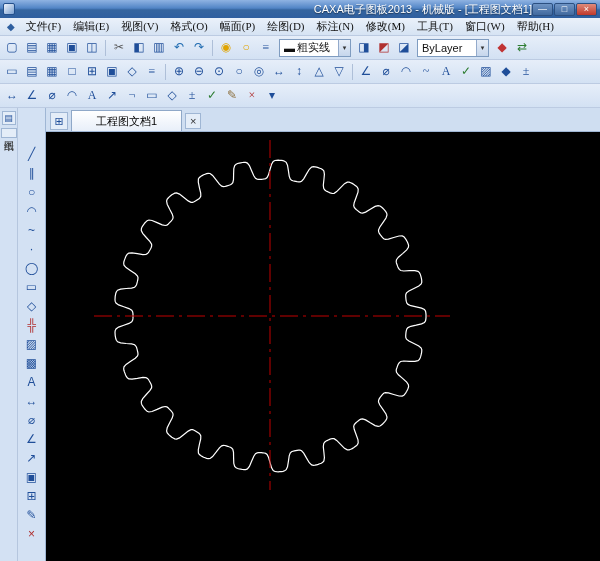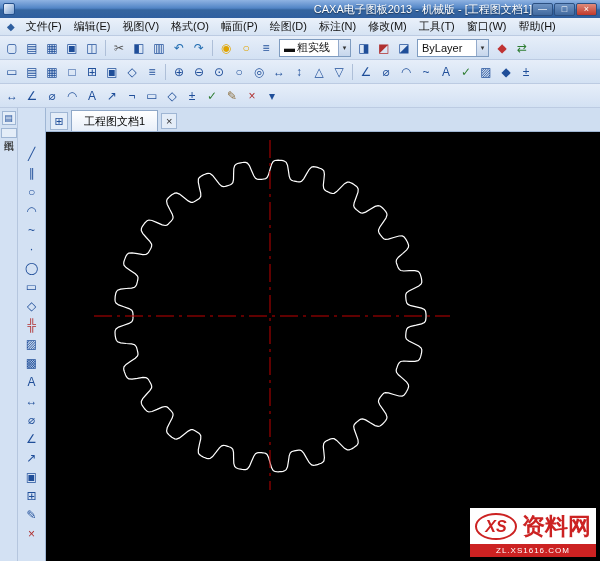--- a/index.html
+++ b/index.html
@@ -9,38 +9,38 @@
   .titlebar{height:18px;background:linear-gradient(180deg,#8fb3e2 0%,#5285c6 45%,#35659f 55%,#2f5f9f 100%);display:flex;align-items:center;padding:0 3px;color:#fff;flex:0 0 auto;}
   .app-icon{width:12px;height:12px;background:linear-gradient(135deg,#eef3fb,#7aa0d0);border:1px solid #24508c;border-radius:2px;margin-right:4px;flex:0 0 auto;}
   .window-title{flex:1;font-size:11px;text-shadow:0 1px 1px rgba(0,0,0,.45);white-space:nowrap;overflow:hidden;text-align:right;}
   .win-btns{display:flex;gap:1px;flex:0 0 auto;}
   .win-btn{width:21px;height:13px;display:flex;align-items:center;justify-content:center;font-size:9px;line-height:1;color:#fff;background:linear-gradient(#6f94c4,#41699e);border:1px solid #2c4f80;border-radius:2px;}
   .win-btn.close{background:linear-gradient(#e08a7a,#c0392b);}
   .menubar{height:18px;display:flex;align-items:center;background:linear-gradient(#eaf1fa,#d6e3f3);border-bottom:1px solid #bccbe2;padding:0 2px;flex:0 0 auto;}
   .menu-logo{color:#2f5f9f;font-size:10px;margin:0 5px;}
   .menu-item{padding:1px 6px;color:#111;white-space:nowrap;}
   .toolbar{height:24px;display:flex;align-items:center;background:linear-gradient(#e6eef9,#d3e1f3);border-bottom:1px solid #bccbe2;padding:0 2px;flex:0 0 auto;}
-  .icon-group{display:flex;align-items:flex-end;}
+  .icon-group{display:flex;align-items:flex-end;font-family:Liberation Serif, serif;}
   .tb-icon{width:20px;height:20px;display:flex;align-items:center;justify-content:center;font-size:12px;color:#1f4e99;}
   .sep{width:1px;height:16px;background:#aebfd8;margin:0 3px;}
   .dropdown{height:18px;min-width:72px;background:#fff;border:1px solid #7f9cc0;display:flex;align-items:center;gap:3px;padding:0 0 0 4px;margin:0 3px;font-size:11px;color:#111;}
   .dd-line{font-weight:bold;letter-spacing:-1px;color:#111;}
   .dd-value{flex:1;white-space:nowrap;}
   .dd-arrow{width:12px;height:16px;background:linear-gradient(#e8eef8,#c6d6ec);border-left:1px solid #93aacb;font-size:7px;display:flex;align-items:center;justify-content:center;color:#333;}
   .main-row{flex:1;display:flex;min-height:0;}
   .left-panel{width:46px;display:flex;background:#d3e1f3;border-right:1px solid #9fb6d4;flex:0 0 auto;}
   .left-strip{width:18px;border-right:1px solid #b5c6de;display:flex;flex-direction:column;align-items:center;padding-top:3px;gap:3px;}
   .strip-handle{width:14px;height:14px;font-size:9px;color:#1f4e99;display:flex;align-items:center;justify-content:center;border:1px solid #9fb6d4;background:#e4edf8;}
   .strip-label{writing-mode:vertical-rl;text-orientation:upright;font-size:10px;color:#333;border:1px solid #9fb6d4;background:#e4edf8;padding:4px 0;}
   .left-tools{flex:1;display:flex;flex-direction:column;align-items:center;padding-top:36px;}
   .lt-icon{width:20px;height:19px;display:flex;align-items:center;justify-content:center;font-size:12px;color:#1f4e99;}
   .right-col{flex:1;display:flex;flex-direction:column;min-width:0;}
   .tabbar{height:24px;background:#cfdef1;display:flex;align-items:flex-end;gap:3px;padding:2px 2px 0 4px;border-bottom:1px solid #9fb6d4;flex:0 0 auto;}
   .tab-grid-btn{width:18px;height:18px;margin-bottom:1px;display:flex;align-items:center;justify-content:center;font-size:11px;color:#1f4e99;border:1px solid #9fb6d4;background:#e4edf8;}
-  .tab{height:21px;display:flex;align-items:center;padding:0 12px;background:linear-gradient(#ffffff,#e8eff9);border:1px solid #8fa8c8;border-bottom:none;font-size:11px;color:#000;white-space:nowrap;}
+  .tab{height:21px;display:flex;align-items:center;padding:0 24px;background:linear-gradient(#ffffff,#e8eff9);border:1px solid #8fa8c8;border-bottom:none;font-size:11px;color:#000;white-space:nowrap;}
   .tab-close{width:16px;height:16px;margin-bottom:2px;display:flex;align-items:center;justify-content:center;font-size:11px;color:#333;border:1px solid #9fb6d4;background:#e4edf8;}
   .canvas{flex:1;position:relative;background:#000;min-height:0;overflow:hidden;}
   .canvas svg{position:absolute;left:0;top:0;width:100%;height:100%;}
   .watermark{position:absolute;right:4px;bottom:4px;background:#fff;padding:3px 5px 0 5px;text-align:center;}
   .wm-top{display:flex;align-items:center;gap:5px;justify-content:center;}
   .wm-logo{width:42px;height:27px;border:2px solid #cc2222;border-radius:50%;display:flex;align-items:center;justify-content:center;font-style:italic;font-weight:bold;font-size:16px;color:#cc2222;flex:0 0 auto;}
   .wm-name{font-size:23px;font-weight:bold;color:#cc2222;font-family:"Liberation Serif","DejaVu Serif",serif;white-space:nowrap;}
   .wm-domain{margin:2px -5px 0 -5px;background:#cc2222;color:#fff;font-size:8px;letter-spacing:1px;padding:2px 0;white-space:nowrap;}
 </style>
 </head>
@@ -212,24 +212,17 @@
         <span class="tab-close">×</span>
       </div>
 
       <div class="canvas">
         <svg id="canvas-svg" viewBox="0 0 554 429" preserveAspectRatio="none">
             <polyline points="380.0,184.0 380.0,185.6 379.8,187.3 379.5,188.9 378.4,190.5 375.6,191.9 370.2,193.2 364.8,194.3 362.0,195.6 360.9,196.9 360.4,198.3 360.1,199.7 359.9,201.2 359.8,202.6 359.7,204.0 359.8,205.5 360.5,207.1 362.9,209.0 367.9,211.5 372.8,214.0 375.2,216.1 375.8,217.9 375.7,219.6 375.5,221.2 375.1,222.8 374.7,224.4 374.1,225.9 373.4,227.4 372.0,228.7 368.9,229.4 363.3,229.3 357.8,229.0 354.7,229.5 353.3,230.6 352.5,231.8 351.9,233.1 351.4,234.4 350.9,235.8 350.4,237.1 350.2,238.6 350.5,240.3 352.4,242.8 356.6,246.4 360.7,250.1 362.4,252.7 362.6,254.6 362.1,256.2 361.5,257.7 360.7,259.2 359.9,260.6 359.0,261.9 357.9,263.2 356.2,264.1 353.0,264.0 347.7,262.5 342.4,260.9 339.3,260.6 337.7,261.3 336.6,262.3 335.7,263.4 334.8,264.5 334.0,265.7 333.2,266.9 332.6,268.3 332.5,270.0 333.7,272.8 336.9,277.4 340.0,282.0 341.0,285.0 340.7,286.9 339.8,288.3 338.8,289.6 337.7,290.8 336.6,292.0 335.4,293.0 334.0,294.0 332.1,294.4 329.1,293.6 324.3,290.8 319.6,287.9 316.6,286.9 314.9,287.1 313.6,287.8 312.4,288.7 311.3,289.6 310.2,290.5 309.2,291.5 308.3,292.6 307.7,294.3 308.2,297.3 310.1,302.5 312.0,307.8 312.2,310.9 311.4,312.6 310.3,313.8 308.9,314.8 307.6,315.7 306.2,316.6 304.7,317.3 303.2,317.9 301.3,317.8 298.5,316.3 294.6,312.4 290.7,308.4 288.1,306.7 286.4,306.5 285.0,306.8 283.6,307.4 282.3,308.0 281.0,308.6 279.8,309.3 278.6,310.2 277.7,311.6 277.3,314.7 277.9,320.2 278.4,325.7 277.9,328.9 276.7,330.3 275.3,331.2 273.7,331.8 272.2,332.4 270.6,332.8 269.0,333.2 267.4,333.4 265.6,332.9 263.3,330.7 260.4,325.9 257.7,321.1 255.6,318.8 254.0,318.2 252.5,318.1 251.1,318.3 249.7,318.6 248.3,318.9 246.9,319.2 245.5,319.8 244.2,321.0 243.2,323.9 242.4,329.3 241.5,334.8 240.2,337.7 238.6,338.8 237.0,339.3 235.4,339.6 233.8,339.7 232.2,339.8 230.5,339.7 228.9,339.5 227.2,338.5 225.6,335.8 224.0,330.5 222.5,325.2 221.1,322.4 219.7,321.4 218.3,321.0 216.8,320.8 215.4,320.7 214.0,320.7 212.5,320.7 211.1,320.9 209.5,321.7 207.8,324.2 205.6,329.3 203.4,334.4 201.4,336.9 199.7,337.6 198.0,337.7 196.4,337.5 194.8,337.2 193.2,336.9 191.6,336.5 190.1,335.8 188.7,334.5 187.8,331.4 187.6,325.9 187.5,320.4 186.8,317.3 185.6,316.0 184.4,315.3 183.0,314.8 181.7,314.3 180.3,313.9 178.9,313.5 177.4,313.3 175.7,313.8 173.4,315.8 170.1,320.2 166.6,324.6 164.1,326.5 162.2,326.7 160.6,326.4 159.1,325.8 157.6,325.2 156.1,324.4 154.7,323.6 153.4,322.6 152.4,321.0 152.3,317.8 153.4,312.4 154.7,307.0 154.8,303.9 154.0,302.3 153.0,301.3 151.8,300.5 150.6,299.7 149.4,298.9 148.1,298.2 146.7,297.7 145.0,297.7 142.2,299.1 137.9,302.5 133.5,305.9 130.6,307.1 128.7,306.9 127.2,306.1 125.8,305.2 124.6,304.2 123.3,303.1 122.2,302.0 121.1,300.7 120.6,298.9 121.2,295.8 123.7,290.8 126.3,285.9 127.1,282.9 126.8,281.2 126.0,280.0 125.1,278.8 124.1,277.8 123.1,276.8 122.1,275.8 120.9,274.9 119.2,274.5 116.2,275.1 111.1,277.4 106.0,279.5 102.9,280.0 101.1,279.3 99.9,278.2 98.8,277.0 97.8,275.7 96.9,274.4 96.0,273.0 95.4,271.4 95.3,269.5 96.7,266.7 100.3,262.5 104.0,258.4 105.6,255.7 105.7,254.0 105.2,252.6 104.6,251.3 103.9,250.0 103.2,248.8 102.5,247.5 101.5,246.4 100.0,245.6 96.9,245.4 91.4,246.4 86.0,247.2 82.8,246.9 81.3,245.8 80.3,244.4 79.6,242.9 79.0,241.4 78.4,239.9 77.9,238.3 77.7,236.7 78.0,234.8 80.1,232.4 84.7,229.3 89.3,226.2 91.5,224.0 92.0,222.4 91.9,220.9 91.6,219.5 91.3,218.1 90.9,216.7 90.5,215.3 89.8,214.0 88.6,212.8 85.6,211.9 80.1,211.5 74.6,210.9 71.6,209.8 70.4,208.3 69.8,206.8 69.5,205.2 69.2,203.6 69.1,201.9 69.0,200.3 69.2,198.6 70.0,196.9 72.6,195.1 77.8,193.2 83.0,191.4 85.7,189.8 86.6,188.3 86.9,186.9 87.0,185.4 87.0,184.0 87.0,182.6 86.9,181.1 86.6,179.7 85.7,178.2 83.0,176.6 77.8,174.8 72.6,172.9 70.0,171.1 69.2,169.4 69.0,167.7 69.1,166.1 69.2,164.4 69.5,162.8 69.8,161.2 70.4,159.7 71.6,158.2 74.6,157.1 80.1,156.5 85.6,156.1 88.6,155.2 89.8,154.0 90.5,152.7 90.9,151.3 91.3,149.9 91.6,148.5 91.9,147.1 92.0,145.6 91.5,144.0 89.3,141.8 84.7,138.7 80.1,135.6 78.0,133.2 77.7,131.3 77.9,129.7 78.4,128.1 79.0,126.6 79.6,125.1 80.3,123.6 81.3,122.2 82.8,121.1 86.0,120.8 91.4,121.6 96.9,122.6 100.0,122.4 101.5,121.6 102.5,120.5 103.2,119.2 103.9,118.0 104.6,116.7 105.2,115.4 105.7,114.0 105.6,112.3 104.0,109.6 100.3,105.5 96.7,101.3 95.3,98.5 95.4,96.6 96.0,95.0 96.9,93.6 97.8,92.3 98.8,91.0 99.9,89.8 101.1,88.7 102.9,88.0 106.0,88.5 111.1,90.6 116.2,92.9 119.2,93.5 120.9,93.1 122.1,92.2 123.1,91.2 124.1,90.2 125.1,89.2 126.0,88.0 126.8,86.8 127.1,85.1 126.3,82.1 123.7,77.2 121.2,72.2 120.6,69.1 121.1,67.3 122.2,66.0 123.3,64.9 124.6,63.8 125.8,62.8 127.2,61.9 128.7,61.1 130.6,60.9 133.5,62.1 137.9,65.5 142.2,68.9 145.0,70.3 146.7,70.3 148.1,69.8 149.4,69.1 150.6,68.3 151.8,67.5 153.0,66.7 154.0,65.7 154.8,64.1 154.7,61.0 153.4,55.6 152.3,50.2 152.4,47.0 153.4,45.4 154.7,44.4 156.1,43.6 157.6,42.8 159.1,42.2 160.6,41.6 162.2,41.3 164.1,41.5 166.6,43.4 170.1,47.8 173.4,52.2 175.7,54.2 177.4,54.7 178.9,54.5 180.3,54.1 181.7,53.7 183.0,53.2 184.4,52.7 185.6,52.0 186.8,50.7 187.5,47.6 187.6,42.1 187.8,36.6 188.7,33.5 190.1,32.2 191.6,31.5 193.2,31.1 194.8,30.8 196.4,30.5 198.0,30.3 199.7,30.4 201.4,31.1 203.4,33.6 205.6,38.7 207.8,43.8 209.5,46.3 211.1,47.1 212.5,47.3 214.0,47.3 215.4,47.3 216.8,47.2 218.3,47.0 219.7,46.6 221.1,45.6 222.5,42.8 224.0,37.5 225.6,32.2 227.2,29.5 228.9,28.5 230.5,28.3 232.2,28.2 233.8,28.3 235.4,28.4 237.0,28.7 238.6,29.2 240.2,30.3 241.5,33.2 242.4,38.7 243.2,44.1 244.2,47.0 245.5,48.2 246.9,48.8 248.3,49.1 249.7,49.4 251.1,49.7 252.5,49.9 254.0,49.8 255.6,49.2 257.7,46.9 260.4,42.1 263.3,37.3 265.6,35.1 267.4,34.6 269.0,34.8 270.6,35.2 272.2,35.6 273.7,36.2 275.3,36.8 276.7,37.7 277.9,39.1 278.4,42.3 277.9,47.8 277.3,53.3 277.7,56.4 278.6,57.8 279.8,58.7 281.0,59.4 282.3,60.0 283.6,60.6 285.0,61.2 286.4,61.5 288.1,61.3 290.7,59.6 294.6,55.6 298.5,51.7 301.3,50.2 303.2,50.1 304.7,50.7 306.2,51.4 307.6,52.3 308.9,53.2 310.3,54.2 311.4,55.4 312.2,57.1 312.0,60.2 310.1,65.5 308.2,70.7 307.7,73.7 308.3,75.4 309.2,76.5 310.2,77.5 311.3,78.4 312.4,79.3 313.6,80.2 314.9,80.9 316.6,81.1 319.6,80.1 324.3,77.2 329.1,74.4 332.1,73.6 334.0,74.0 335.4,75.0 336.6,76.0 337.7,77.2 338.8,78.4 339.8,79.7 340.7,81.1 341.0,83.0 340.0,86.0 336.9,90.6 333.7,95.2 332.5,98.0 332.6,99.7 333.2,101.1 334.0,102.3 334.8,103.5 335.7,104.6 336.6,105.7 337.7,106.7 339.3,107.4 342.4,107.1 347.7,105.5 353.0,104.0 356.2,103.9 357.9,104.8 359.0,106.1 359.9,107.4 360.7,108.8 361.5,110.3 362.1,111.8 362.6,113.4 362.4,115.3 360.7,117.9 356.6,121.6 352.4,125.2 350.5,127.7 350.2,129.4 350.4,130.9 350.9,132.2 351.4,133.6 351.9,134.9 352.5,136.2 353.3,137.4 354.7,138.5 357.8,139.0 363.3,138.7 368.9,138.6 372.0,139.3 373.4,140.6 374.1,142.1 374.7,143.6 375.1,145.2 375.5,146.8 375.7,148.4 375.8,150.1 375.2,151.9 372.8,154.0 367.9,156.5 362.9,159.0 360.5,160.9 359.8,162.5 359.7,164.0 359.8,165.4 359.9,166.8 360.1,168.3 360.4,169.7 360.9,171.1 362.0,172.4 364.8,173.7 370.2,174.8 375.6,176.1 378.4,177.5 379.5,179.1 379.8,180.7 380.0,182.4 380.0,184.0" fill="none" stroke="#ffffff" stroke-width="1.2"></polyline>
             <line x1="48" y1="184" x2="404" y2="184" stroke="#c00000" stroke-width="1" stroke-dasharray="18 5 3 5"></line>
             <line x1="224" y1="8" x2="224" y2="358" stroke="#c00000" stroke-width="1" stroke-dasharray="18 5 3 5"></line>
           </svg>
 
-        <div class="watermark">
-          <div class="wm-top">
-            <span class="wm-logo">XS</span>
-            <span class="wm-name">资料网</span>
-          </div>
-          <div class="wm-domain">ZL.XS1616.COM</div>
-        </div>
       </div>
     </div>
 
   </div>
 </div>
 
 </body></html>

